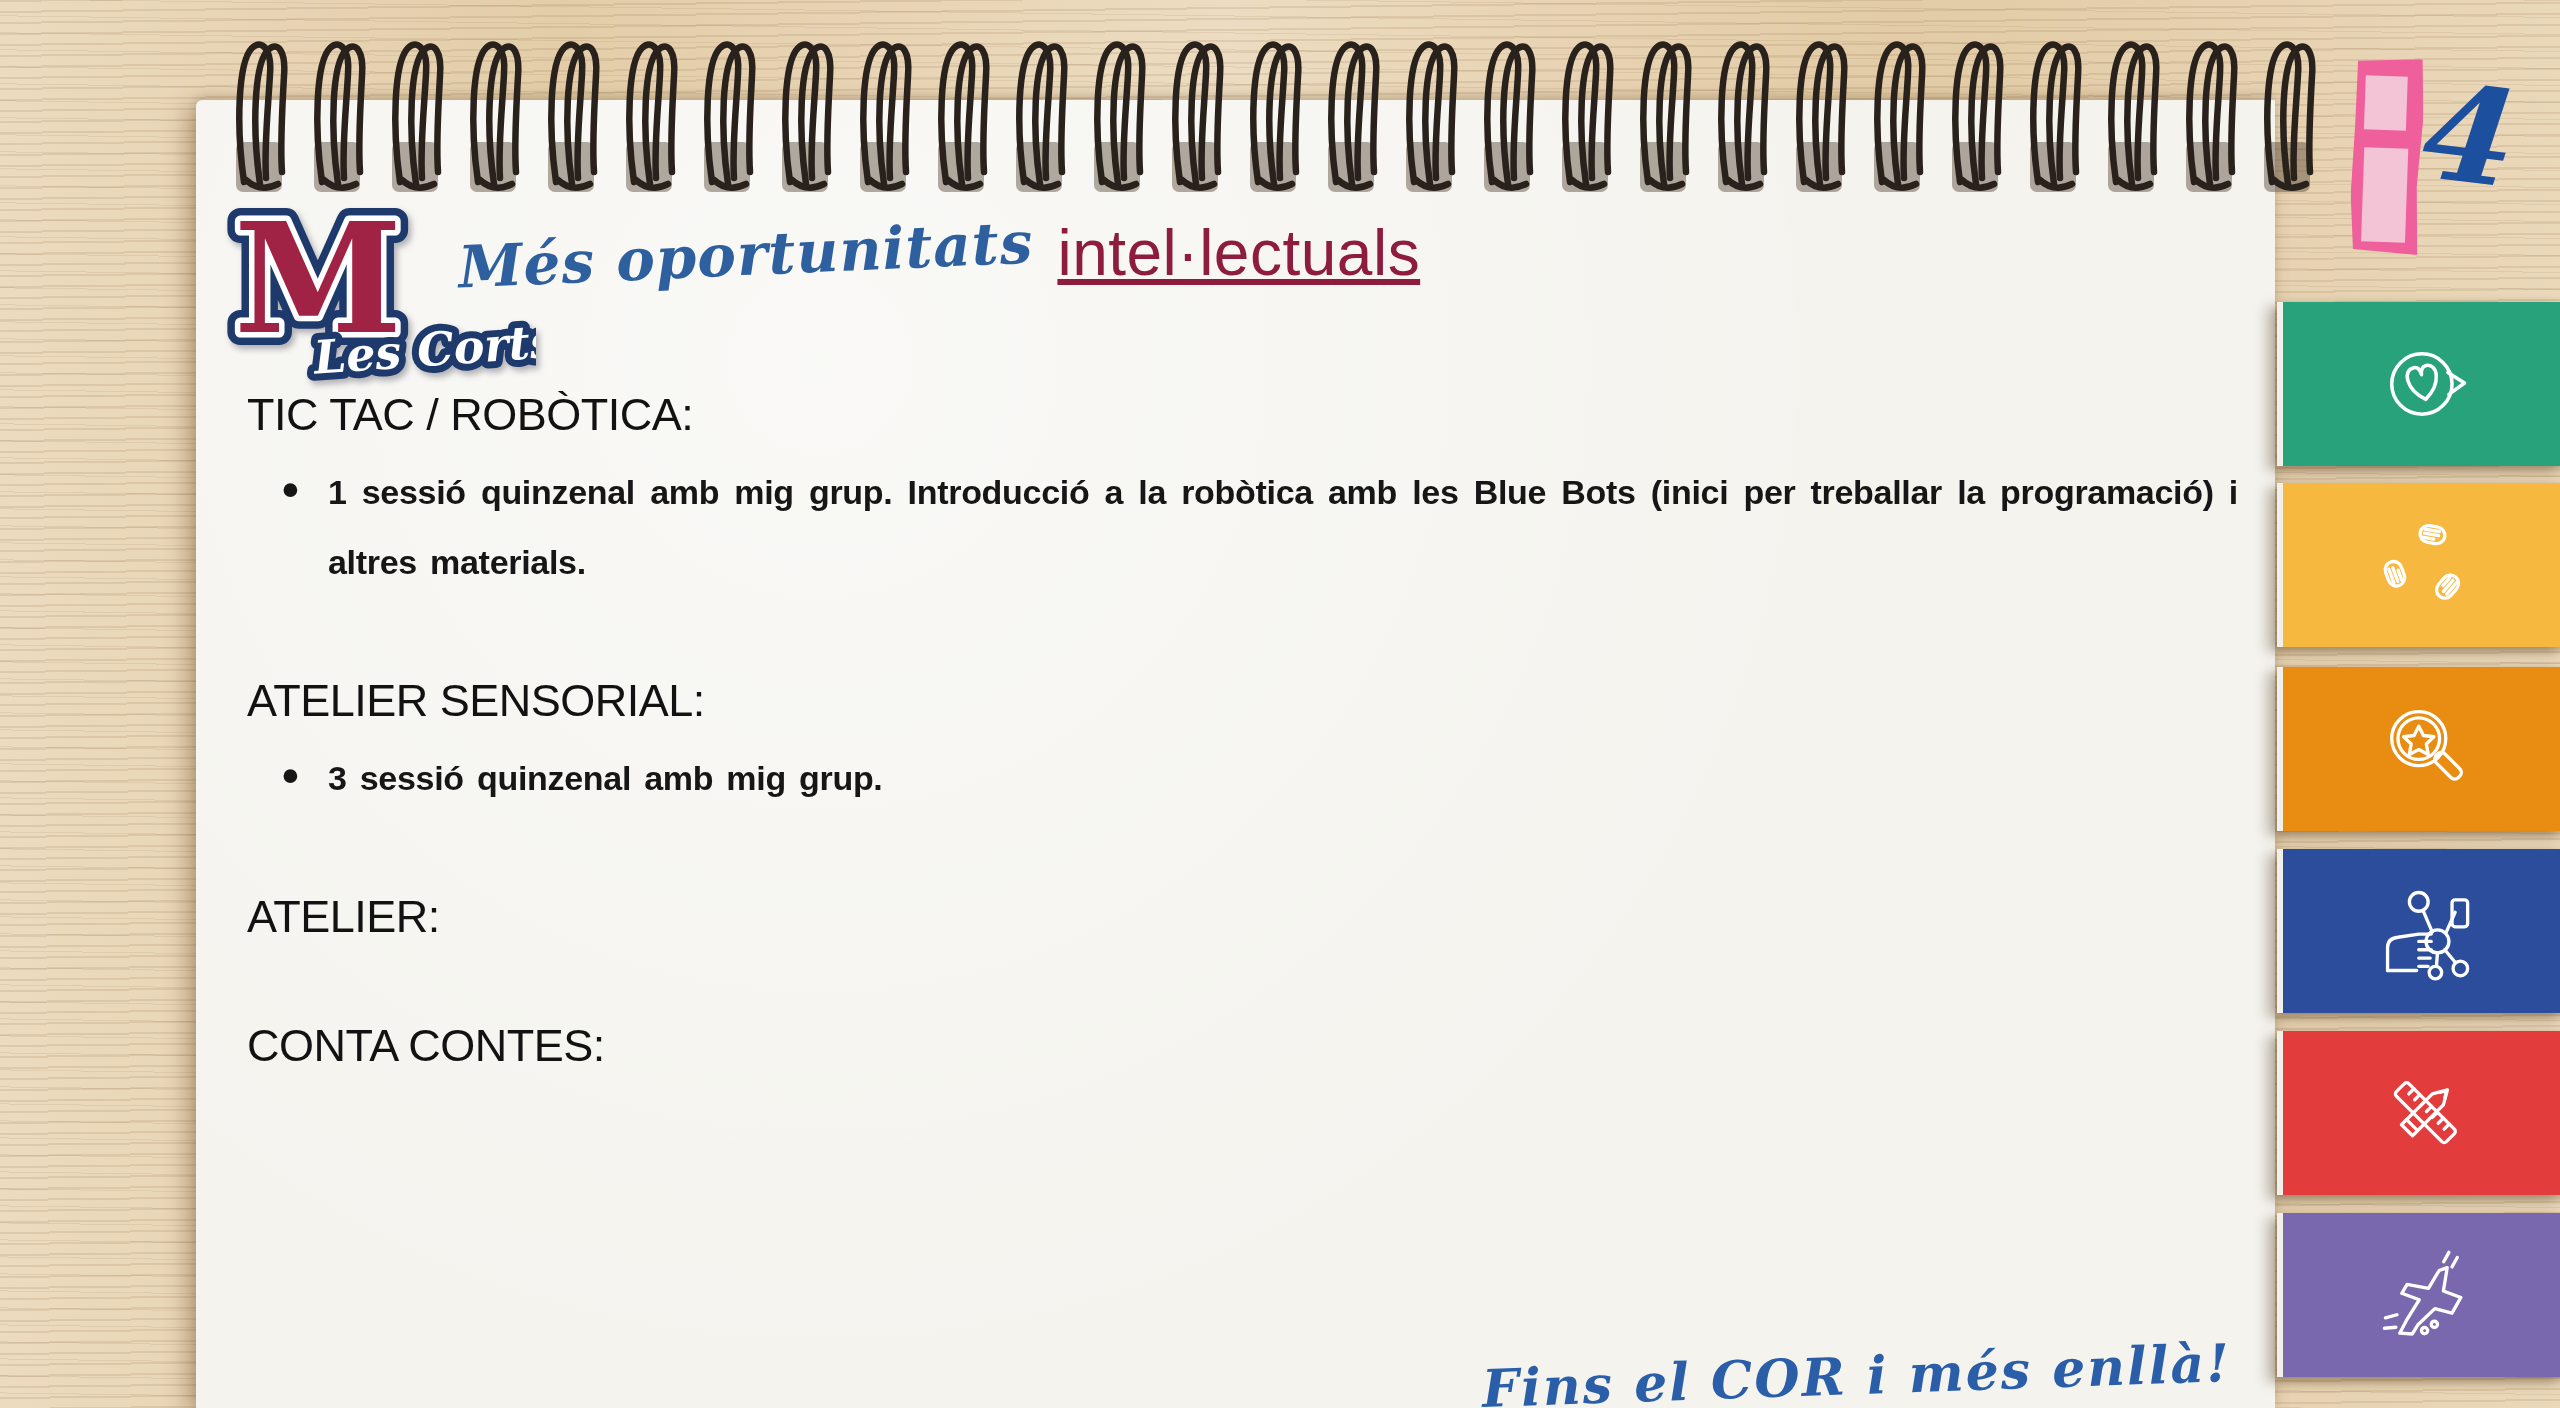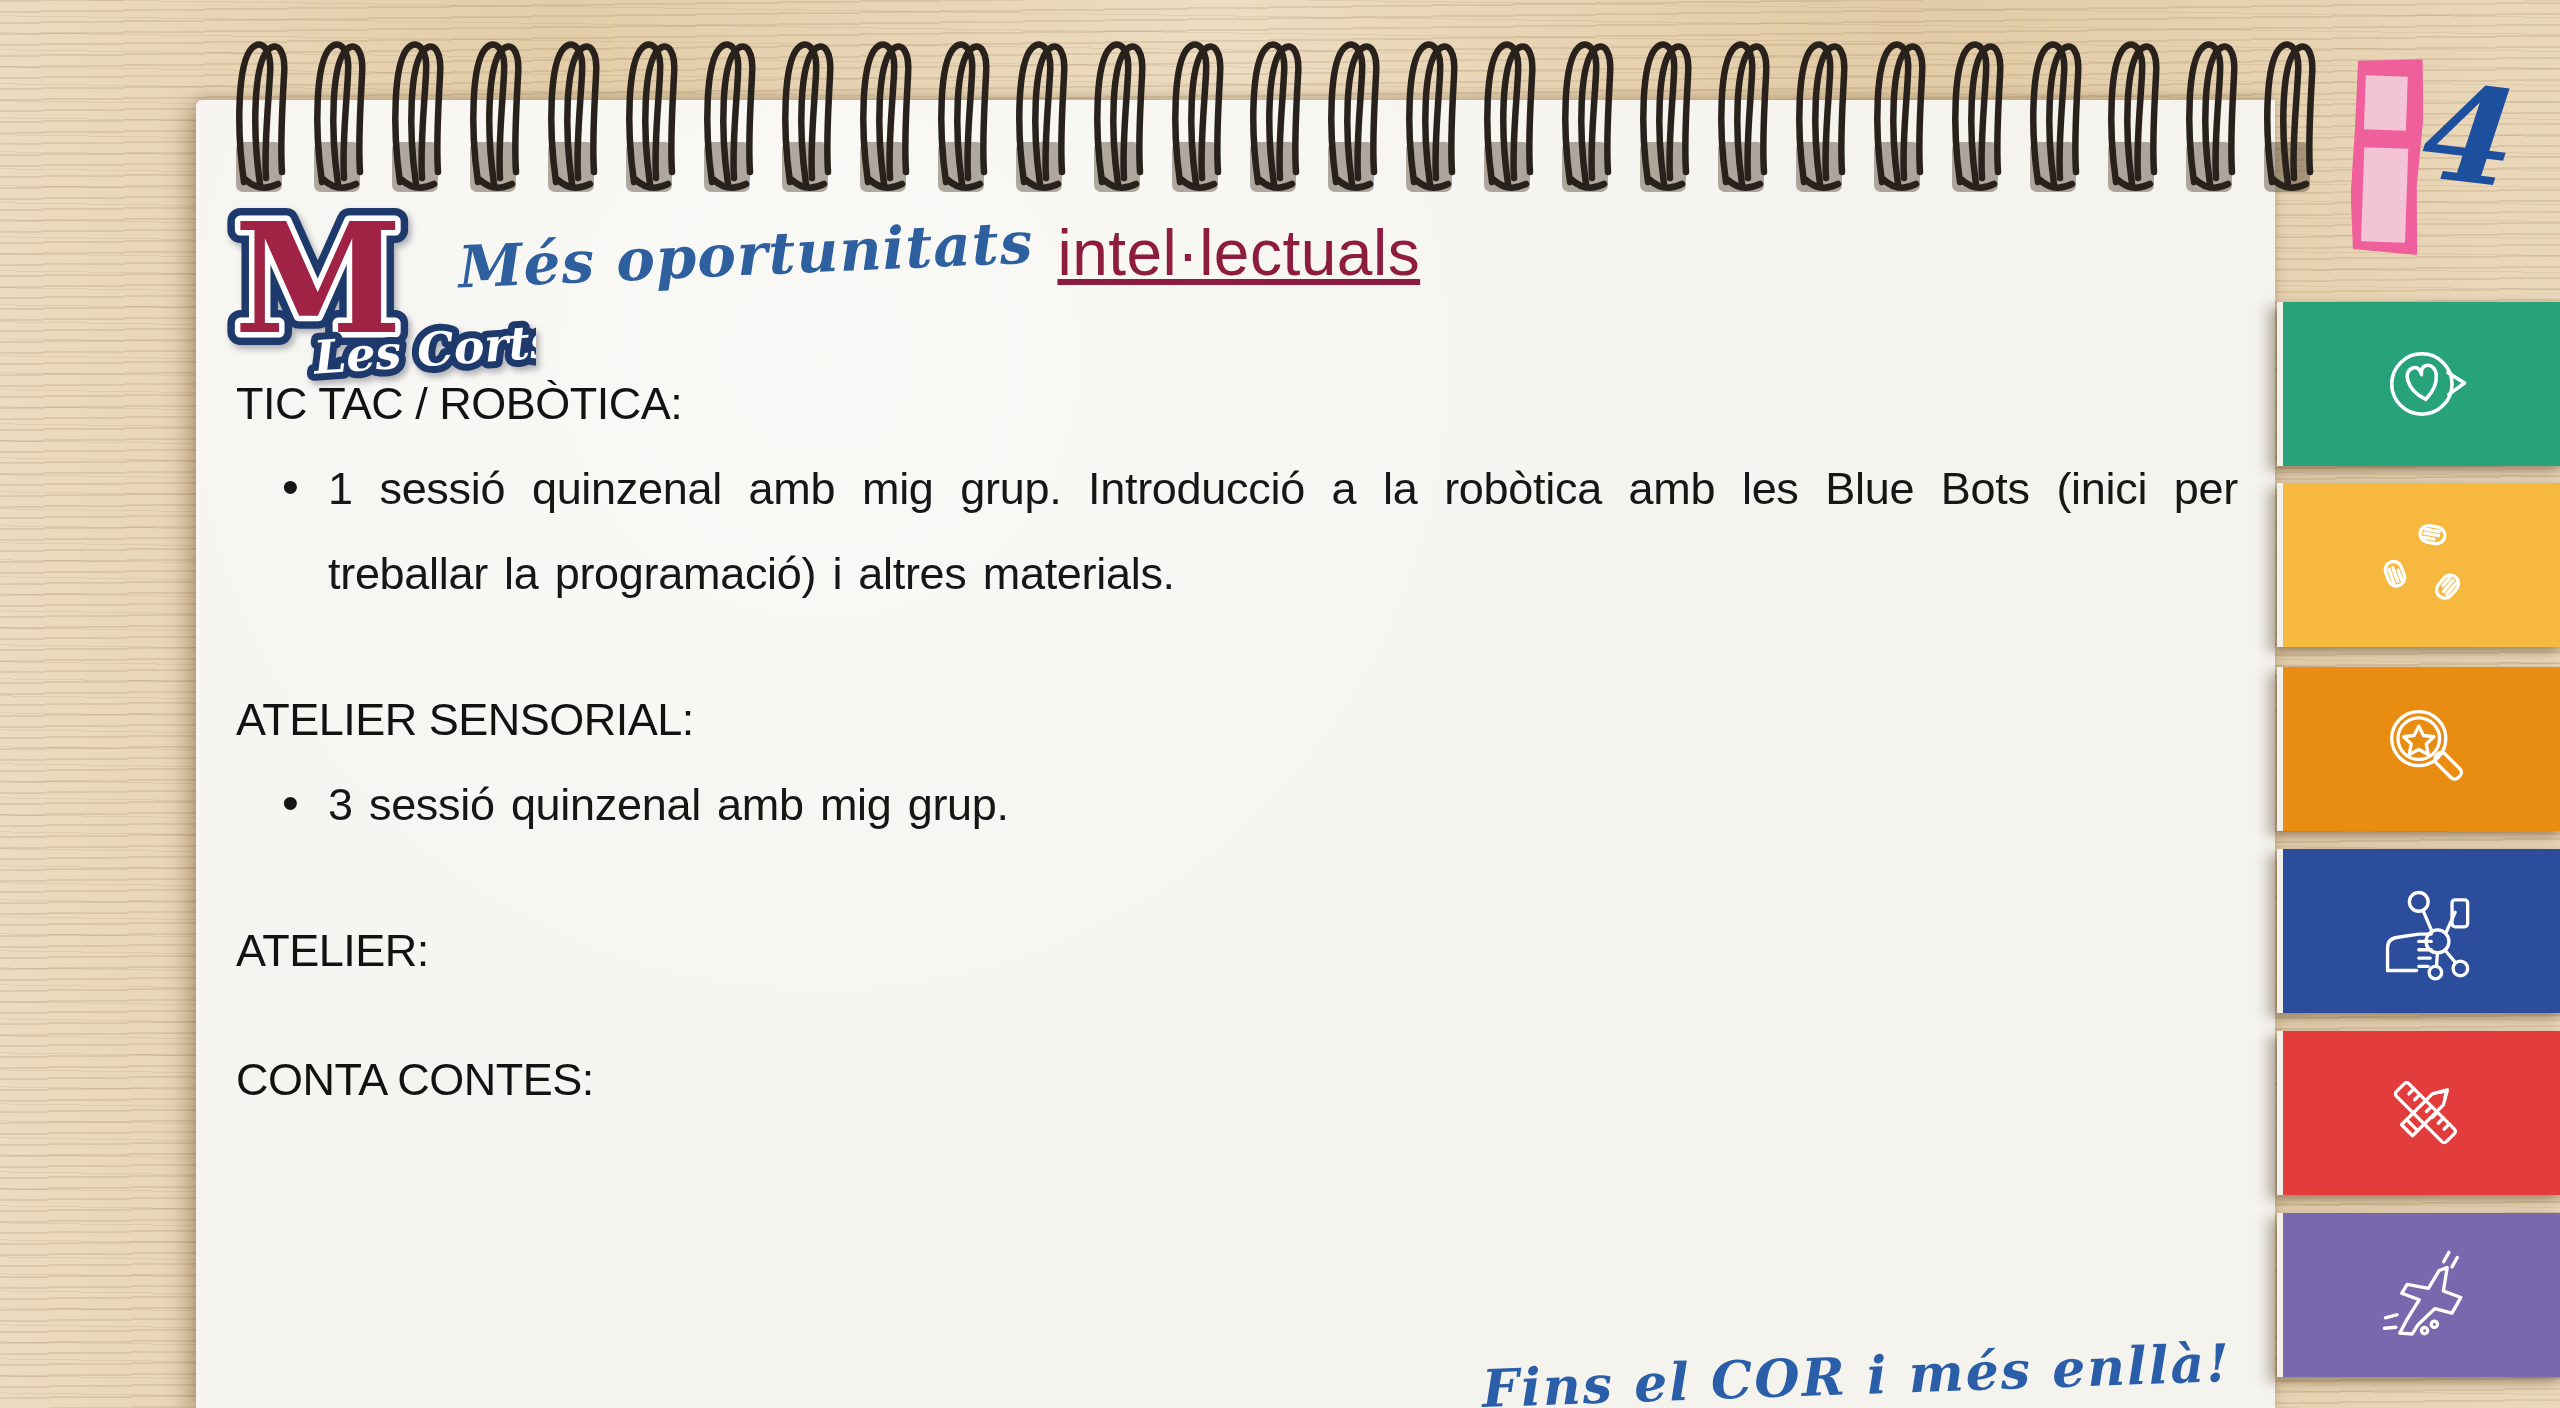--- a/index.html
+++ b/index.html
@@ -22,23 +22,23 @@
   
   .logo{position:absolute;left:30px;top:96px;filter:drop-shadow(3px 4px 3px rgba(40,40,60,.35));}
   
   .title{position:absolute;left:262px;top:116px;display:flex;align-items:baseline;gap:24px;white-space:nowrap;}
   .title .script{font-family:"DejaVu Serif",serif;font-style:italic;font-weight:bold;
     font-size:58px;color:#2e5f9f;transform:rotate(-2.5deg);letter-spacing:1px;}
   .title .accent{font-size:64px;color:#8e1c3e;letter-spacing:0.5px;text-decoration:underline;}
   
   .content{position:absolute;left:40px;top:278px;width:2002px;color:#161616;}
   .sec{margin:0 0 78px 0;}
-  .sec h2{margin:0;font-size:45px;font-weight:normal;letter-spacing:-0.5px;line-height:1.15;color:#121212;}
-  .sec p{position:relative;margin:16px 0 0 0;padding-left:92px;font-size:45px;line-height:85px;
-    text-align:justify;text-align-last:left;word-spacing:4px;letter-spacing:-0.3px;}
+  .sec h2{margin:11px;font-size:45px;font-weight:normal;letter-spacing:-0.5px;line-height:1.15;color:#121212;}
+  .sec p{position:relative;margin:16px 0 0 0;padding-left:92px;font-size:34px;line-height:70px;
+    text-align:justify;text-align-last:left;word-spacing:4px;letter-spacing:-0.3px;font-weight:bold;}
   .sec p::before{content:"•";position:absolute;left:46px;top:-2px;font-size:48px;}
   
   .hand-note{position:absolute;right:44px;bottom:2px;font-family:"DejaVu Serif",serif;
     font-style:italic;font-weight:bold;font-size:52px;color:#2a5ea8;transform:rotate(-2deg);
     letter-spacing:2px;white-space:nowrap;}
   
   .tab{position:absolute;left:2277px;width:283px;height:164px;
     border-left:6px solid #f2f0ea;
     box-shadow:-10px 5px 12px rgba(70,42,12,.30), 0 4px 8px rgba(70,42,12,.25);
     display:flex;align-items:center;justify-content:center;}

